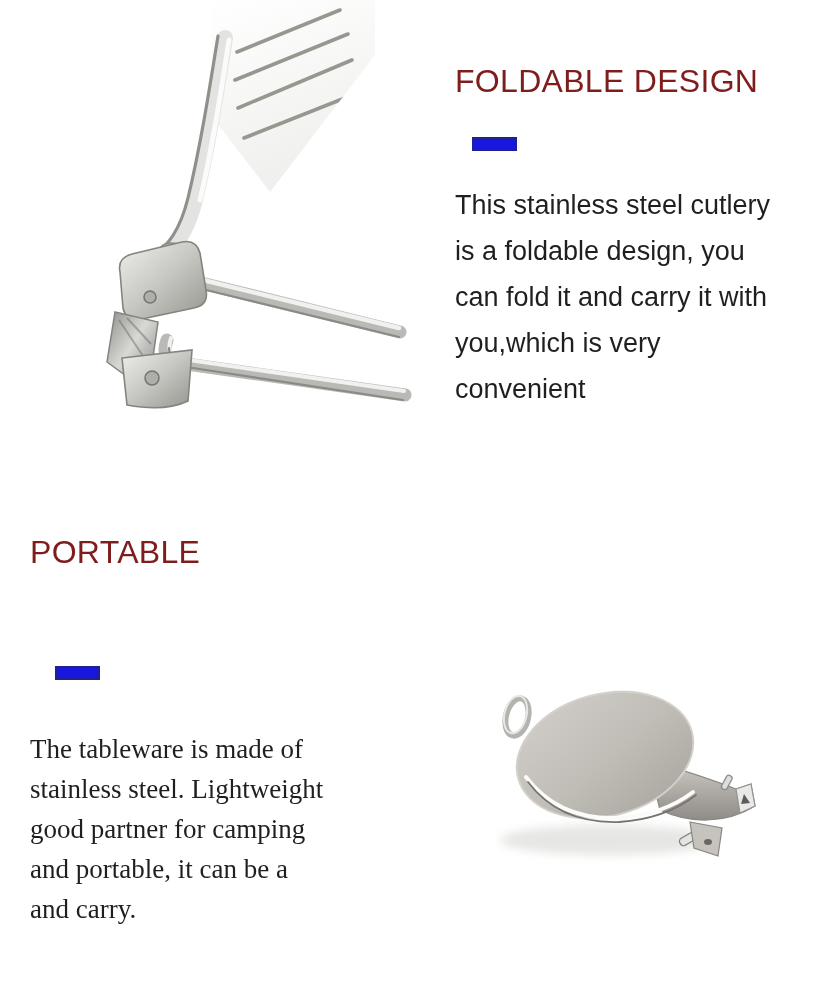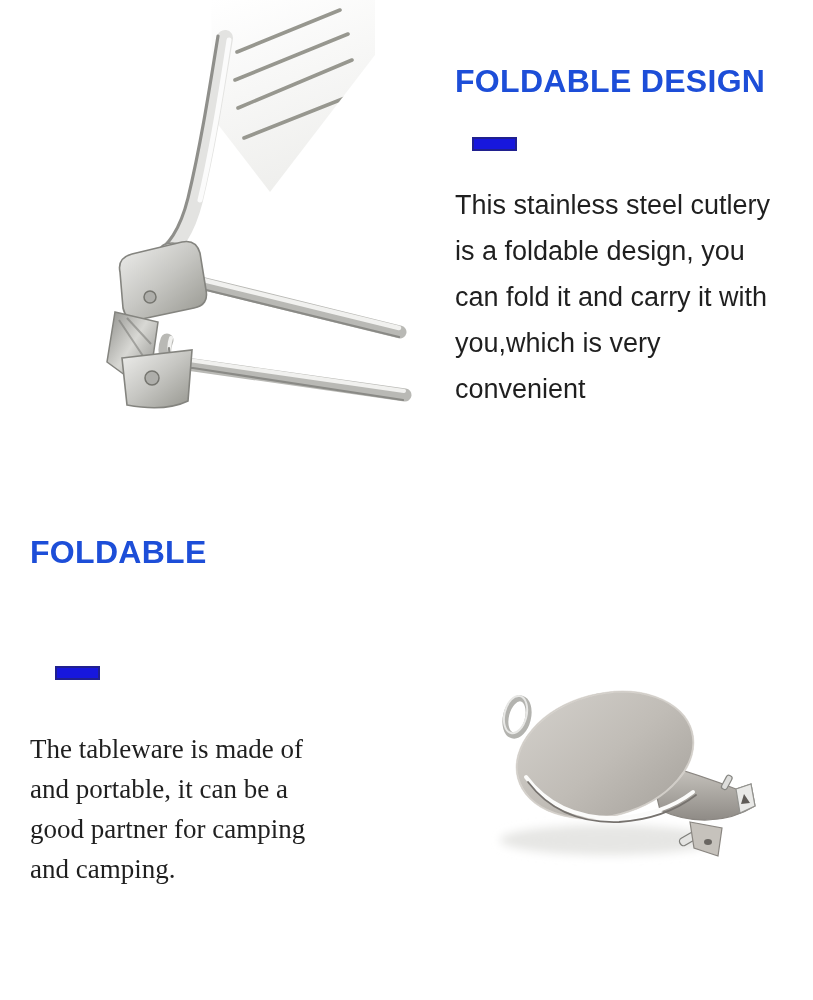--- a/index.html
+++ b/index.html
@@ -2,21 +2,21 @@
 <html><head>
 <meta charset="utf-8">
 <style>
   html,body{margin:0;padding:0;background:#ffffff;}
   .canvas{
     position:relative;width:813px;height:1000px;background:#ffffff;
     overflow:hidden;font-family:"Liberation Sans",sans-serif;color:#1e1e1e;
   }
   .abs{position:absolute;}
   .h-title{
-    font-size:32px;font-weight:bold;color:#1d4ed8;line-height:44px;
+    font-size:32px;font-weight:normal;color:#7f1d1d;line-height:44px;
     letter-spacing:0.3px;white-space:nowrap;
   }
   .h-title .hline{display:block;}
   .accent-dash{
     width:45px;height:14px;background:#1717dd;border:2px solid #20208f;
     box-sizing:border-box;
   }
   .para{font-size:27px;color:#1f1f1f;}
   .para .pline{display:block;white-space:nowrap;}
   .p1 .pline{line-height:46px;}
@@ -110,30 +110,31 @@
 
   <div class="abs para p1" style="left:455px;top:182px;width:370px;">
     <span class="pline">This stainless steel cutlery</span>
     <span class="pline">is a foldable design, you</span>
     <span class="pline">can fold it and carry it with</span>
     <span class="pline">you,which is very</span>
     <span class="pline">convenient</span>
   </div>
 
   <div class="abs h-title" style="left:30px;top:530px;">
-    <span class="hline">FOLDABLE</span>
+    <span class="hline">PORTABLE</span>
   </div>
 
   <div class="abs accent-dash" style="left:55px;top:666px;"></div>
 
   <div class="abs para p2" style="left:30px;top:729px;width:400px;font-family:Liberation Serif, serif;">
     <span class="pline">The tableware is made of</span>
+    <span class="pline">stainless steel. Lightweight</span>
+    <span class="pline">good partner for camping</span>
     <span class="pline">and portable, it can be a</span>
-    <span class="pline">good partner for camping</span>
-    <span class="pline">and camping.</span>
+    <span class="pline">and carry.</span>
   </div>
 
   <div class="abs" style="left:488px;top:672px;width:290px;height:215px;">
     <svg width="290" height="215" viewBox="0 0 290 215">
       <defs>
         <linearGradient id="bowlG" x1="0" y1="0" x2="0.7" y2="1">
           <stop offset="0" stop-color="#d2cfca"></stop>
             <stop offset="0.6" stop-color="#c0bcb6"></stop>
             <stop offset="1" stop-color="#aeaaa4"></stop>
         </linearGradient>

